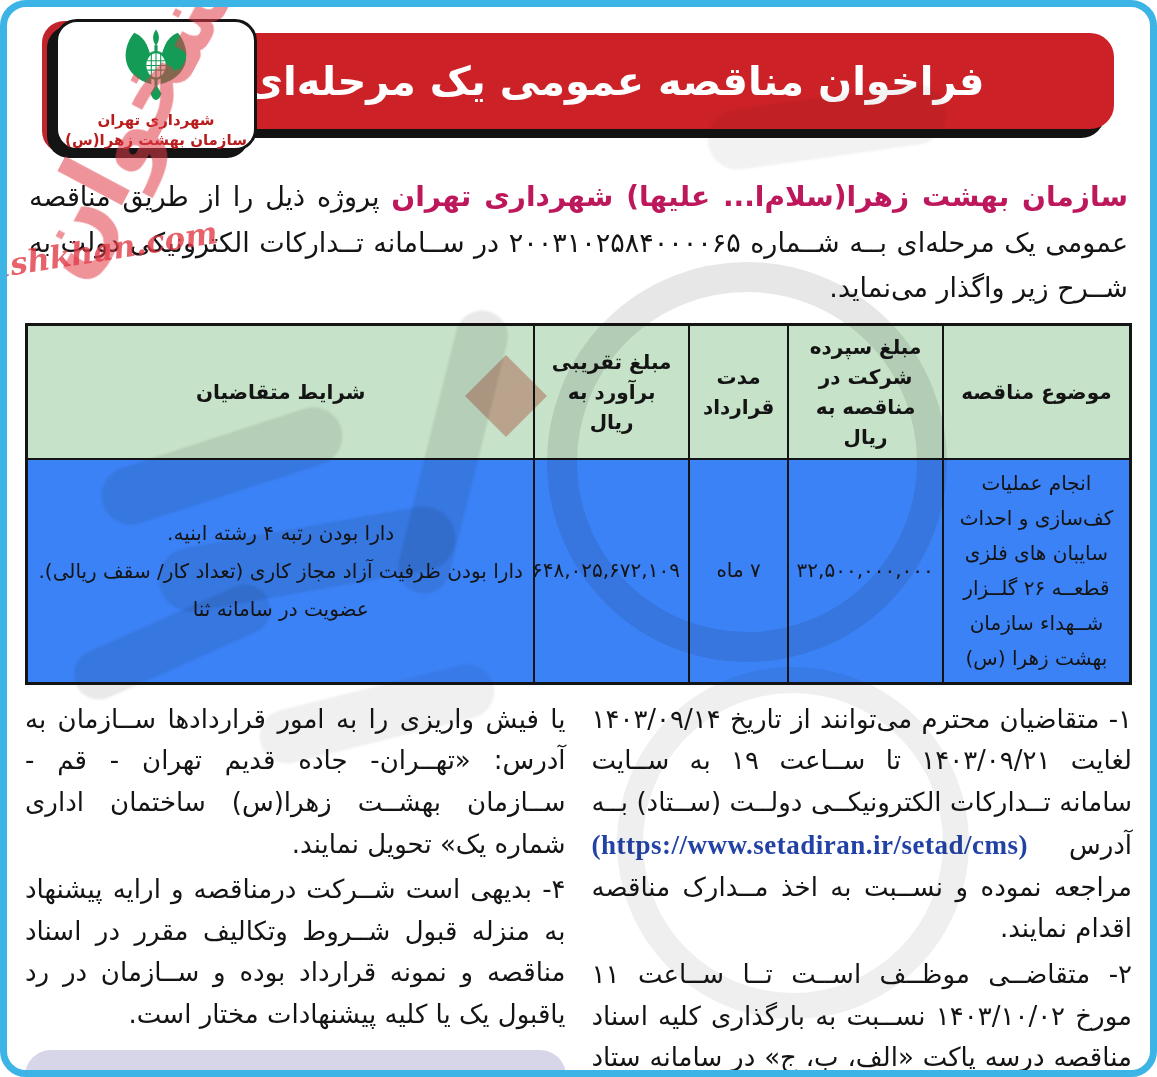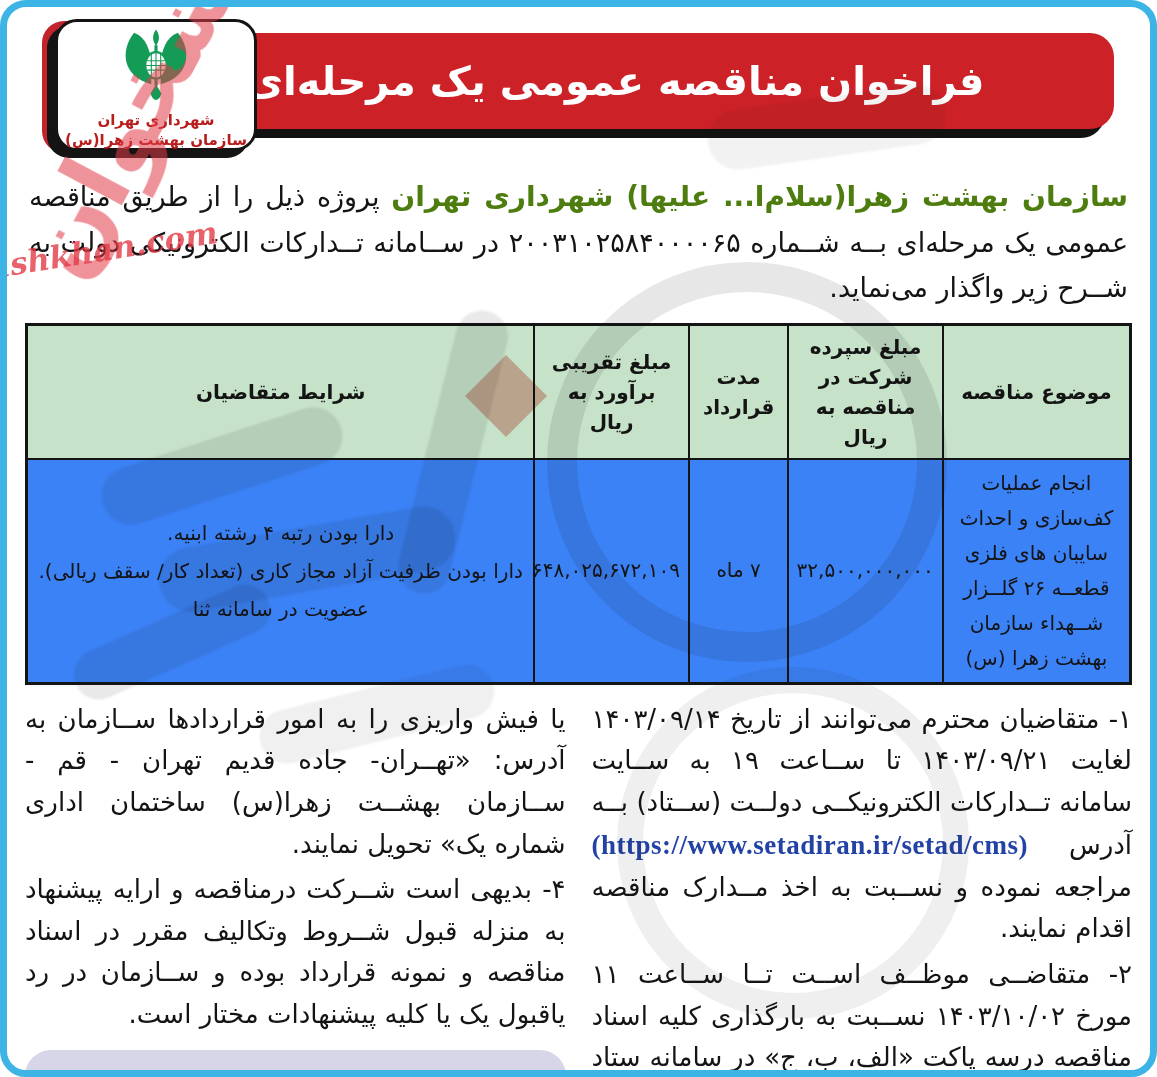--- a/index.html
+++ b/index.html
@@ -35,21 +35,21 @@
     box-shadow:-8px 7px 0 #141414,-13px 2px 0 #c2242c;
     display:flex;flex-direction:column;align-items:center;justify-content:flex-start;
     padding-top:6px;box-sizing:border-box;
   }
   .logo-org{font-size:15px;font-weight:bold;color:#b91c1c;line-height:1.35;text-align:center;}
   
   .intro{
     margin:8px 4px 0 4px;
     font-size:27px;line-height:1.68;text-align:justify;
   }
-  .intro .org{color:#4d7c0f;font-weight:bold;font-size:28px;}
+  .intro .org{color:#be185d;font-weight:bold;font-size:28px;}
   
   table.tender{
     width:100%;margin-top:12px;border-collapse:collapse;
     border:3px solid #141414;table-layout:fixed;
   }
   table.tender th,table.tender td{
     border:2.5px solid #141414;text-align:center;vertical-align:middle;
     padding:6px 8px;
   }
   table.tender th{background:#c6e2c8;font-size:20px;font-weight:bold;height:84px;line-height:1.5;}

